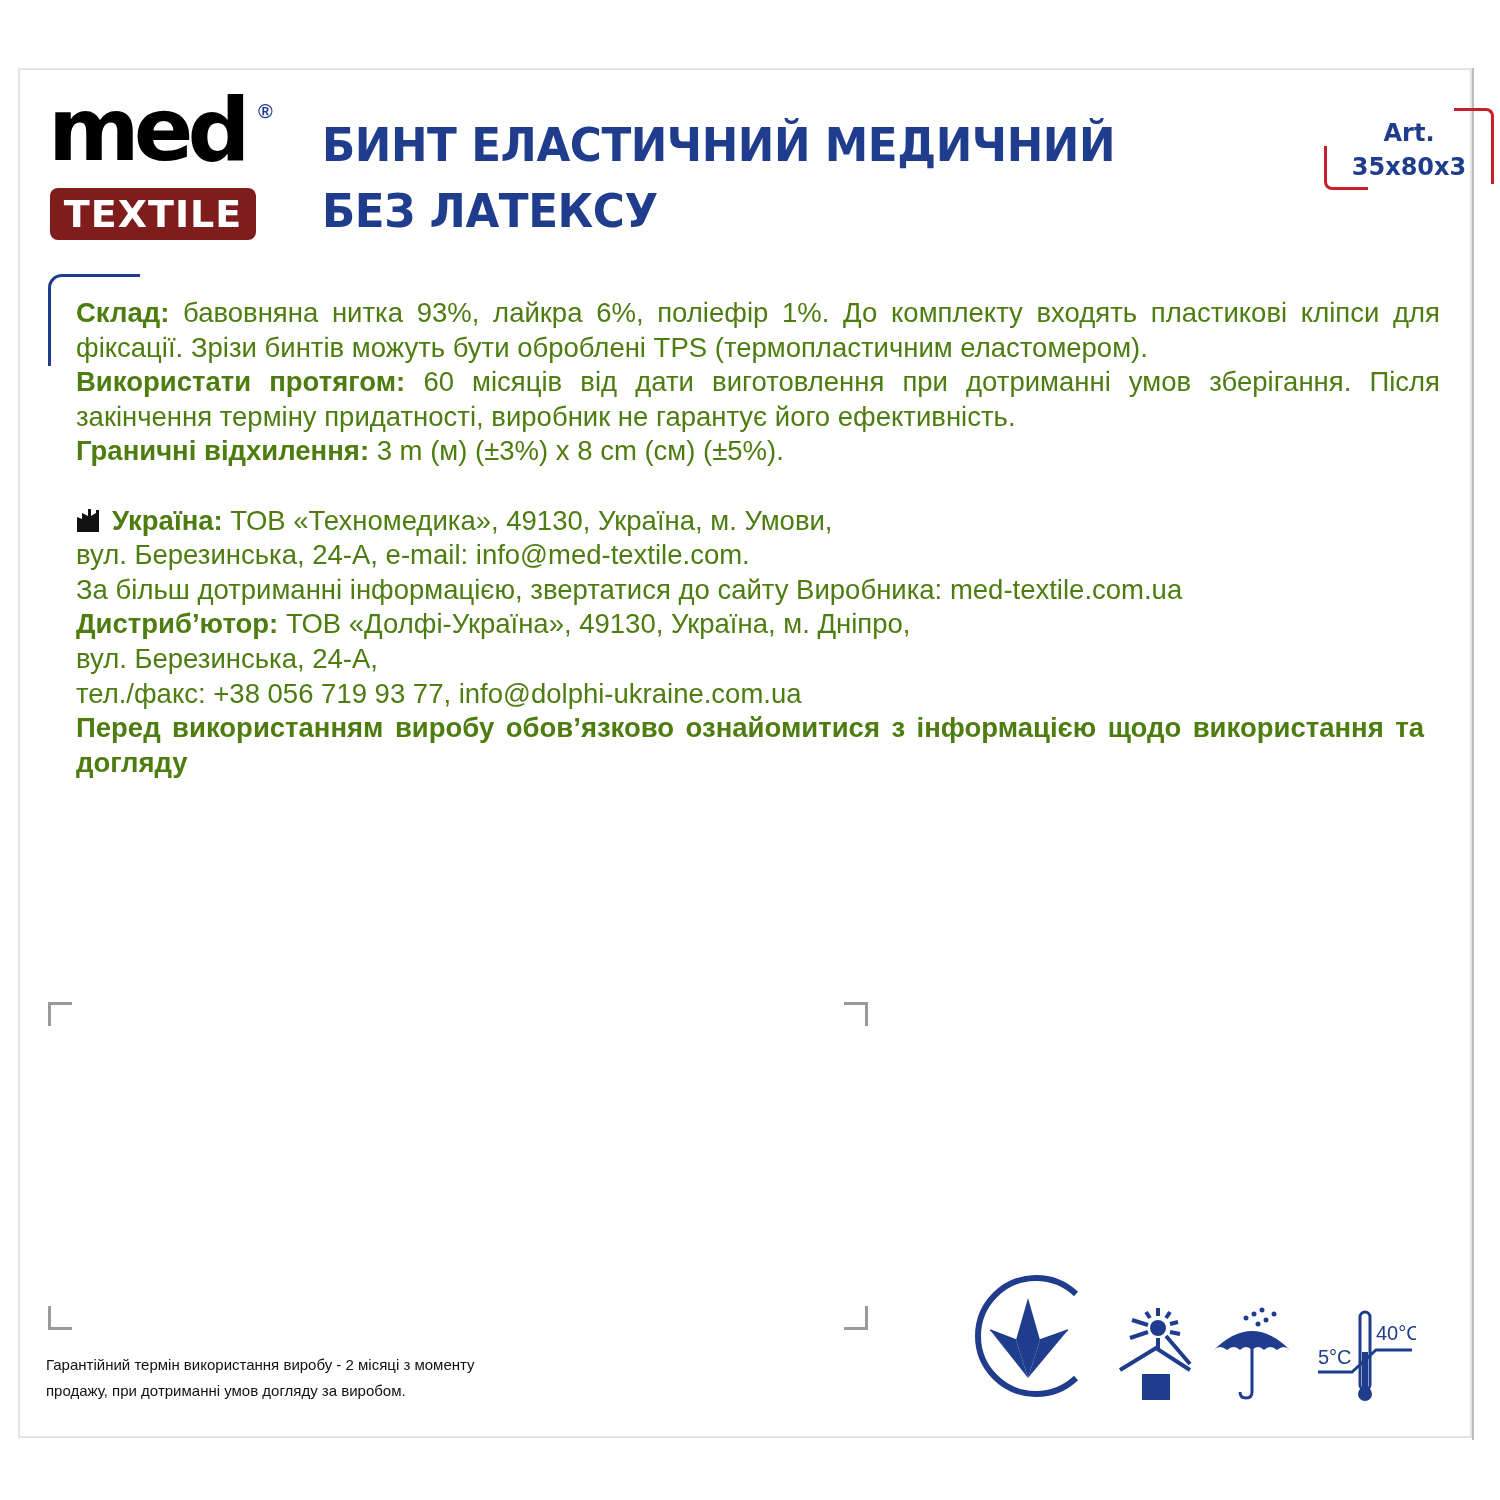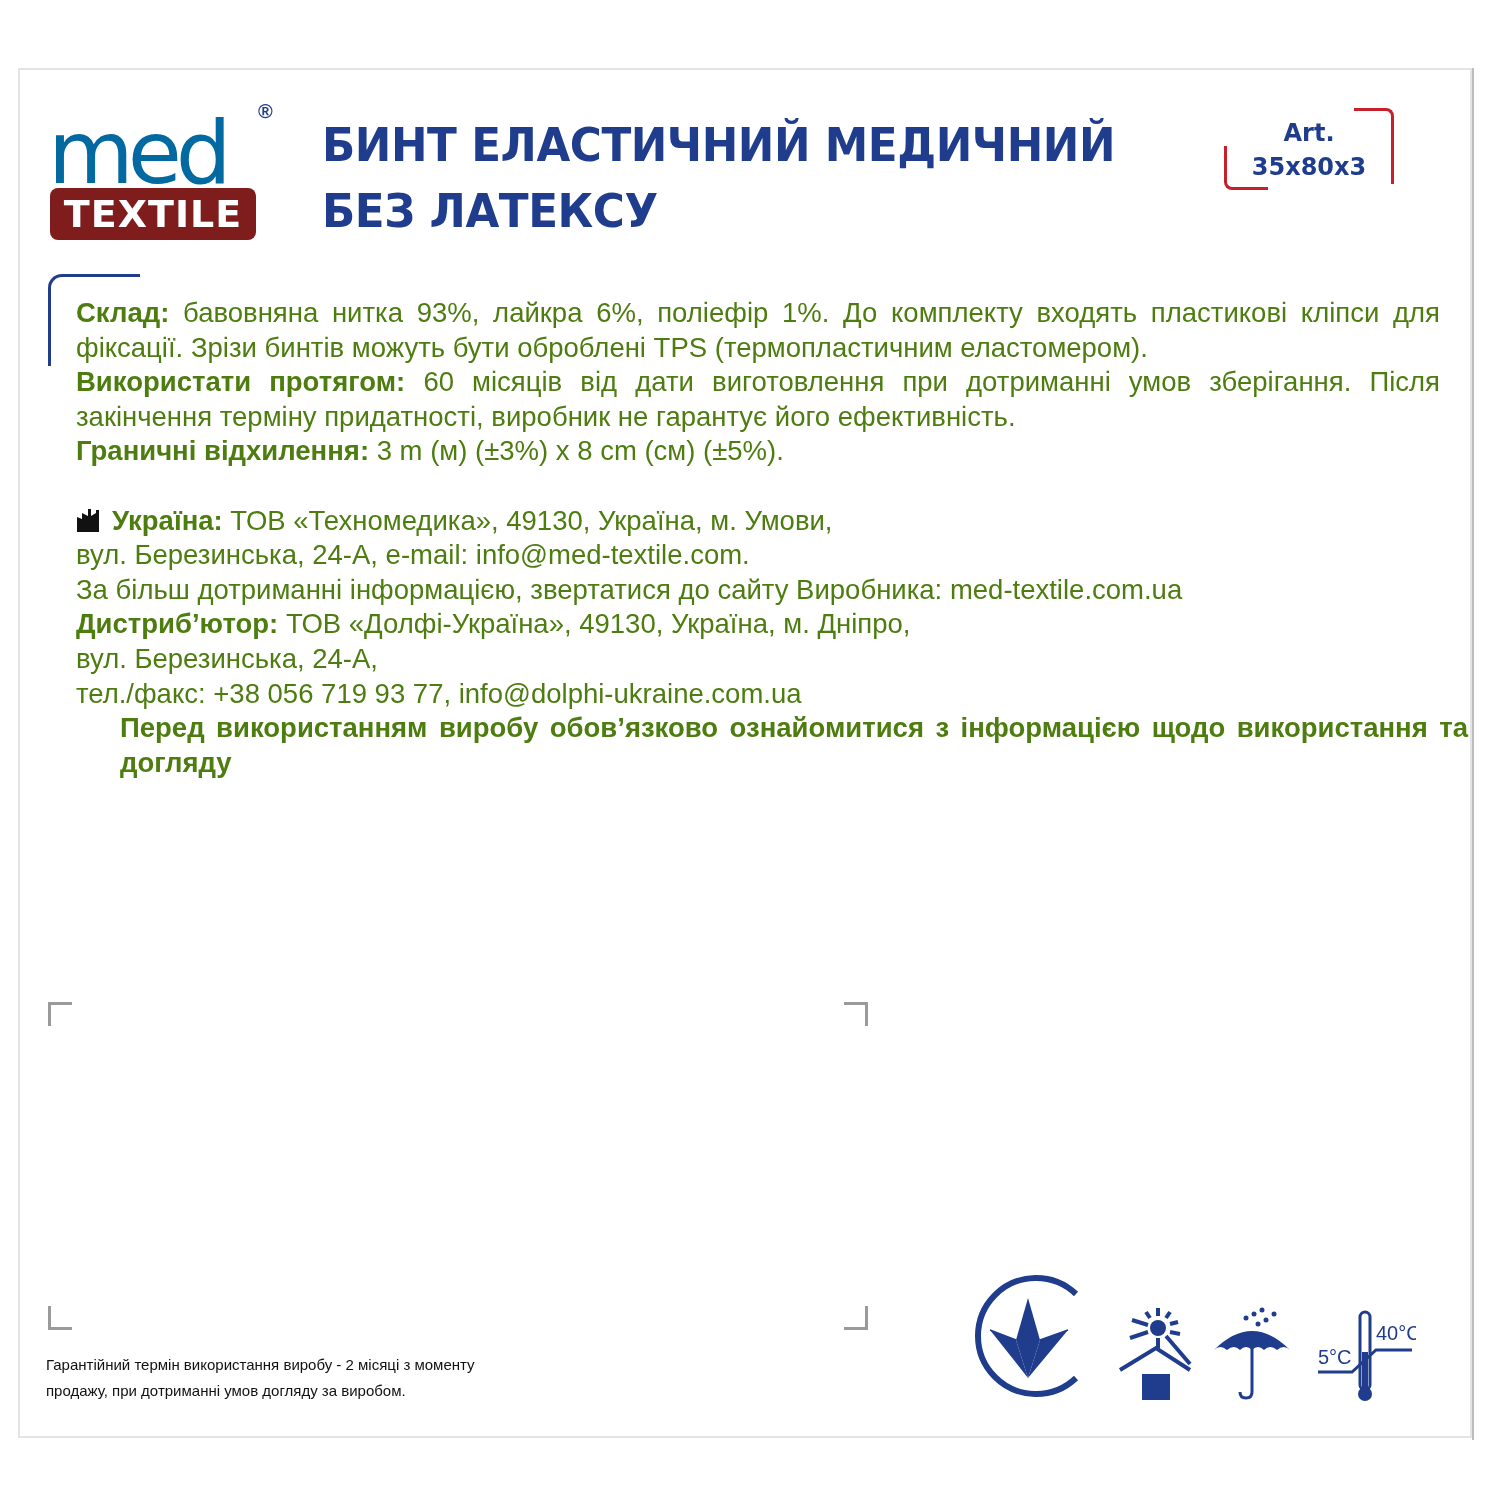--- a/index.html
+++ b/index.html
@@ -5,51 +5,51 @@
     html, body { margin: 0; padding: 0; background: #ffffff; }
     body { width: 1500px; height: 1500px; position: relative; overflow: hidden;
            font-family: "Liberation Sans", "DejaVu Sans", sans-serif; color: #111; }
     .sheet { position: absolute; left: 18px; top: 68px; width: 1454px; height: 1370px;
              border: 2px solid #e4e4e4; box-sizing: border-box; background: #fff; }
     .sheet-right { position: absolute; left: 1472px; top: 68px; width: 2px; height: 1372px; background: #bdbdbd; }
 
     
     .logo { position: absolute; left: 48px; top: 100px; width: 240px; height: 142px; }
     .logo-med { position: absolute; left: 0; top: -14px; font-family: "DejaVu Sans", sans-serif;
-                font-weight: normal; font-size: 88px; letter-spacing: -6px; color: #0369a1; line-height: 1; margin-top: 23px; }
+                font-weight: bold; font-size: 88px; letter-spacing: -6px; color: #000000; line-height: 1; }
     .logo-reg { position: absolute; left: 210px; top: 0px; font-size: 20px; color: #1f3d8c; font-weight: bold; }
     .logo-textile { position: absolute; left: 2px; top: 88px; width: 206px; height: 52px;
                     background: #7f1d1d; border-radius: 8px; color: #fff;
                     font-family: "DejaVu Sans", sans-serif; font-weight: bold; font-size: 38px;
                     line-height: 52px; text-align: center; letter-spacing: 1px; }
 
     
     .title { position: absolute; left: 322px; top: 112px; color: #1f3d8c;
              font-family: "DejaVu Sans", sans-serif; font-weight: bold; font-size: 47px; line-height: 66px;
              letter-spacing: -0.5px; transform: scaleX(0.93); transform-origin: left top; }
     .title div { white-space: nowrap; }
 
     
-    .art { position: absolute; left: 1224px; top: 108px; width: 170px; height: 82px; }
+    .art { position: absolute; left: 1324px; top: 108px; width: 170px; height: 82px; }
     .art-br-tr { position: absolute; right: 0; top: 0; width: 40px; height: 76px;
                  border-top: 3px solid #c8202a; border-right: 3px solid #c8202a; border-top-right-radius: 8px; box-sizing: border-box; }
     .art-br-bl { position: absolute; left: 0; bottom: 0; width: 44px; height: 44px;
                  border-bottom: 3px solid #c8202a; border-left: 3px solid #c8202a; border-bottom-left-radius: 8px; box-sizing: border-box; }
     .art-text { position: absolute; left: 0; top: 8px; width: 170px; text-align: center; color: #1f3d8c;
                 font-family: "DejaVu Sans", sans-serif; font-weight: bold; font-size: 24px; line-height: 34px; }
 
     
     .content-bracket { position: absolute; left: 48px; top: 274px; width: 92px; height: 92px;
                        border-top: 3px solid #1f3d8c; border-left: 3px solid #1f3d8c; border-top-left-radius: 14px; box-sizing: border-box; }
 
     .body-text { position: absolute; left: 76px; top: 296px; width: 1364px; font-size: 27.5px; line-height: 34.6px; color: #4d7c0f; }
     .body-text p { margin: 0; }
     .body-text b { font-weight: bold; }
     .just { text-align: justify; text-align-last: left; }
-    .body-text .justify-all { text-align: justify; text-align-last: justify; margin-left: 44px; }
+    .body-text .justify-all { text-align: justify; text-align-last: justify; }
 
     .spacer { height: 34.6px; }
     .factory-icon { display: inline-block; vertical-align: -2px; width: 28px; height: 24px; margin-right: 8px; }
 
     
     .corner { position: absolute; width: 24px; height: 24px; box-sizing: border-box; border-color: #9a9a9a; border-style: solid; border-width: 0; }
     .c-tl { left: 48px; top: 1002px; border-top-width: 3px; border-left-width: 3px; }
     .c-tr { left: 844px; top: 1002px; border-top-width: 3px; border-right-width: 3px; }
     .c-bl { left: 48px; top: 1306px; border-bottom-width: 3px; border-left-width: 3px; }
     .c-br { left: 844px; top: 1306px; border-bottom-width: 3px; border-right-width: 3px; }

